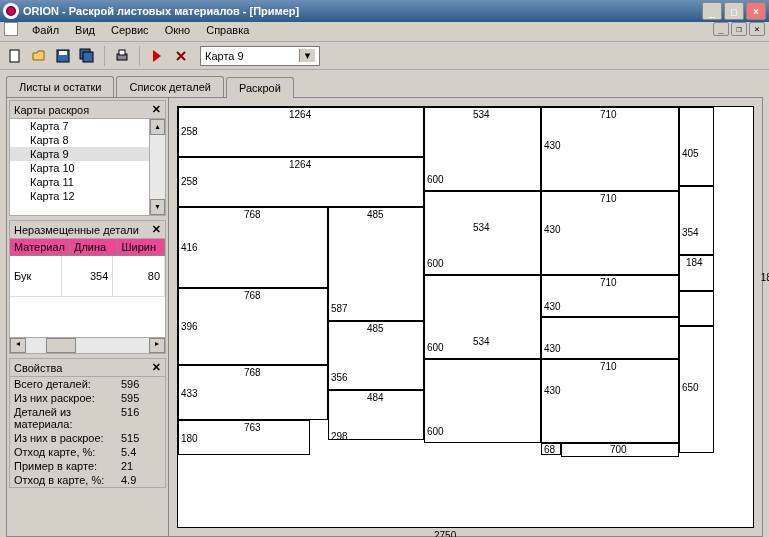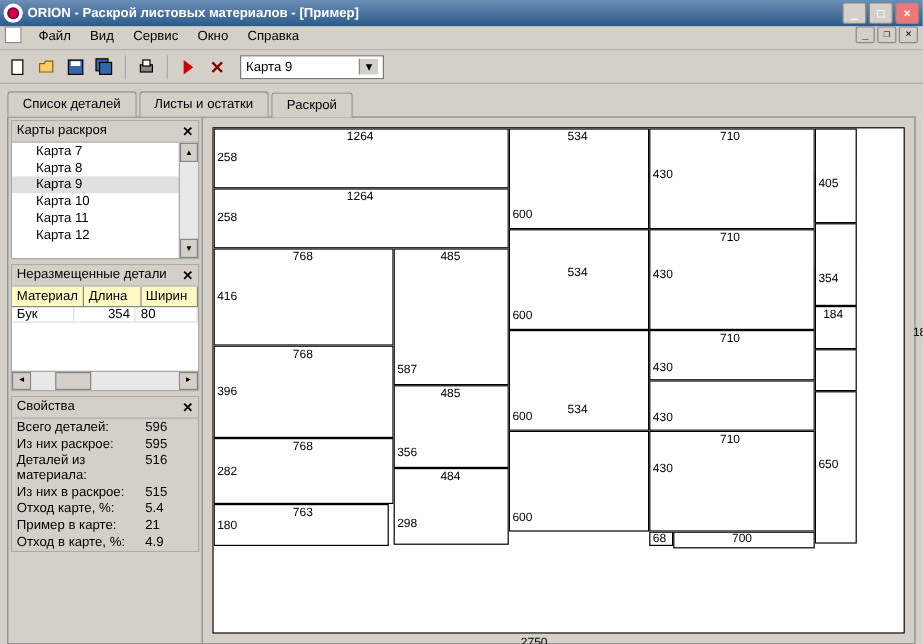--- a/index.html
+++ b/index.html
@@ -20,33 +20,33 @@
 .tbtn{width:22px;height:22px;border:1px solid #d4d0c8;display:flex;align-items:center;justify-content:center}
 .tsep{width:1px;height:20px;background:#aaa;margin:0 4px}
 .combo{width:120px;height:20px;border:1px solid #7a7a7a;background:#fff;display:flex;align-items:center;padding:0 4px;margin-left:6px}
 .combo .arrow{margin-left:auto;width:16px;text-align:center;background:#d4d0c8;border-left:1px solid #888}
 .tabbar{display:flex;padding:6px 6px 0;background:#d4d0c8}
 .tab{padding:4px 12px;border:1px solid #888;border-bottom:none;background:#d4d0c8;margin-right:2px;border-radius:3px 3px 0 0}
 .tab.active{background:#d4d0c8;position:relative;top:1px;z-index:2}
 .workspace{display:flex;height:440px;border:1px solid #888;margin:0 6px;background:#d4d0c8}
 .left{width:162px;display:flex;flex-direction:column;border-right:1px solid #888}
 .panel{border:1px solid #aaa;margin:2px}
-.panelhdr{background:#d4d0c8;border-bottom:1px solid #aaa;padding:2px 4px;display:flex;}
+.panelhdr{background:#d4d0c8;border-bottom:1px solid #aaa;padding:2px 4px;display:flex;align-items:center}
 .panelhdr .x{margin-left:auto;font-weight:bold;cursor:default}
 .list{background:#fff;height:96px;overflow:hidden;position:relative}
 .list .li{padding:1px 20px}
 .list .li.sel{background:#e0e0e0}
 .list .sbar{position:absolute;right:0;top:0;width:16px;height:100%;background:#d4d0c8;border-left:1px solid #aaa;display:flex;flex-direction:column}
 .sbar .sbtn{height:16px;border:1px solid #888;text-align:center;font-size:8px;line-height:14px}
 .sbar .strack{flex:1;background:#e8e8e8}
 .grid{background:#fff}
-.grid .ghdr{display:flex;background:#fef9c3;border-bottom:1px solid #888}
+.grid .ghdr{display:flex;background:#ec4899;border-bottom:1px solid #888}
 .grid .gh{padding:2px 4px;border-right:1px solid #888;flex:1}
 .grid .grow{display:flex;border-bottom:1px solid #ddd}
-.grid .gc{padding:0 4px;border-right:1px solid #ddd;flex:1}
+.grid .gc{padding:14px 4px;border-right:1px solid #ddd;flex:1}
 .grid .gscroll{height:40px;background:#fff}
 .hscroll{height:16px;background:#d4d0c8;display:flex;border-top:1px solid #aaa}
 .hscroll .sbtn{width:16px;border:1px solid #888;text-align:center;font-size:8px}
 .hscroll .strack{flex:1;background:#e8e8e8;position:relative}
 .hscroll .thumb{position:absolute;left:20px;width:30px;height:100%;background:#d4d0c8;border:1px solid #888}
 .props{background:#d4d0c8}
 .props .prow{display:flex;padding:1px 4px}
 .props .plabel{flex:1}
 .props .pval{text-align:left;width:40px}
 .cutarea{flex:1;background:#fff;margin:8px;position:relative;border:1px solid #000}
@@ -122,22 +122,22 @@
         <path d="M4 4l8 8M12 4l-8 8" stroke="#800" stroke-width="2"></path>
       </svg>
     </div>
   <div class="combo">
     <span>Карта 9</span>
     <span class="arrow">▾</span>
   </div>
 </div>
 
 <div class="tabbar">
+  <div class="tab">Листы и остатки</div>
   <div class="tab">Список деталей</div>
-  <div class="tab">Листы и остатки</div>
   <div class="tab active">Раскрой</div>
 </div>
 
 <div class="workspace">
   <div class="left">
 
     <div class="panel">
       <div class="panelhdr">
           <span>Карты раскроя</span>
           <span class="x">✕</span>
@@ -164,21 +164,21 @@
         </div>
       <div class="grid">
         <div class="ghdr">
           <div class="gh">Материал</div>
           <div class="gh">Длина</div>
           <div class="gh">Ширин</div>
         </div>
         <div class="grow">
           <div class="gc">Бук</div>
           <div class="gc" style="text-align:right">354</div>
-          <div class="gc" style="">80</div>
+          <div class="gc" style="text-align:right">80</div>
         </div>
         <div class="gscroll"></div>
         <div class="hscroll">
             <div class="sbtn">◂</div>
             <div class="strack">
               <div class="thumb"></div>
             </div>
             <div class="sbtn">▸</div>
           </div>
       </div>
@@ -244,27 +244,27 @@
     <div class="piece" style="left:0;top:181px;width:150px;height:77px">
         <span class="dim" style="left:65px;top:1px">768</span>
         <span class="dim" style="left:2px;top:32px">396</span>
       </div>
     <div class="piece" style="left:150px;top:214px;width:96px;height:69px">
         <span class="dim" style="left:38px;top:1px">485</span>
         <span class="dim" style="left:2px;top:50px">356</span>
       </div>
     <div class="piece" style="left:0;top:258px;width:150px;height:55px">
         <span class="dim" style="left:65px;top:1px">768</span>
-        <span class="dim" style="left:2px;top:22px">282</span>
-      </div>
-    <div class="piece" style="left:150px;top:283px;width:96px;height:64px">
+        <span class="dim" style="left:2px;top:22px">433</span>
+      </div>
+    <div class="piece" style="left:150px;top:283px;width:96px;height:50px">
         <span class="dim" style="left:38px;top:1px">484</span>
         <span class="dim" style="left:2px;top:40px">298</span>
       </div>
-    <div class="piece" style="left:0;top:313px;width:146px;height:35px">
+    <div class="piece" style="left:0;top:313px;width:132px;height:35px">
         <span class="dim" style="left:65px;top:1px">763</span>
         <span class="dim" style="left:2px;top:12px">180</span>
       </div>
 
     <div class="piece" style="left:246px;top:0;width:117px;height:84px">
         <span class="dim" style="left:48px;top:1px">534</span>
         <span class="dim" style="left:2px;top:66px">600</span>
       </div>
     <div class="piece" style="left:246px;top:84px;width:117px;height:84px">
         <span class="dim" style="left:48px;top:30px">534</span>

